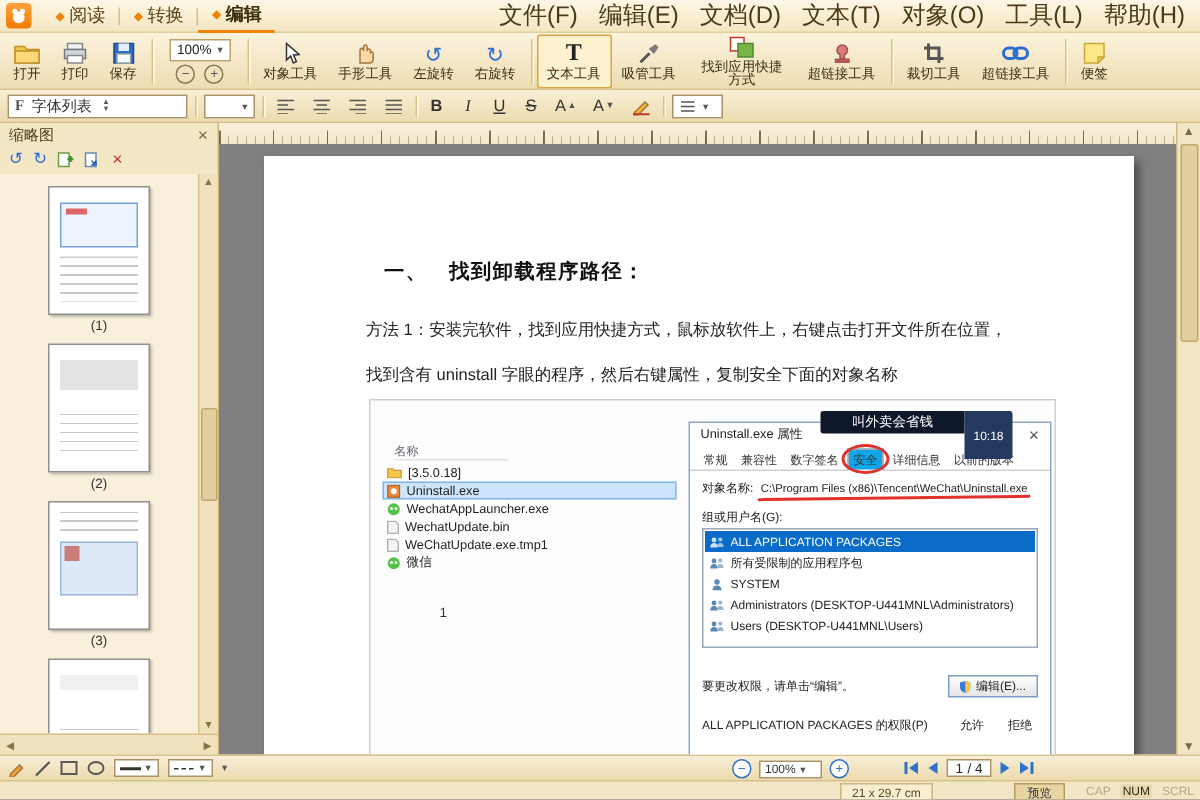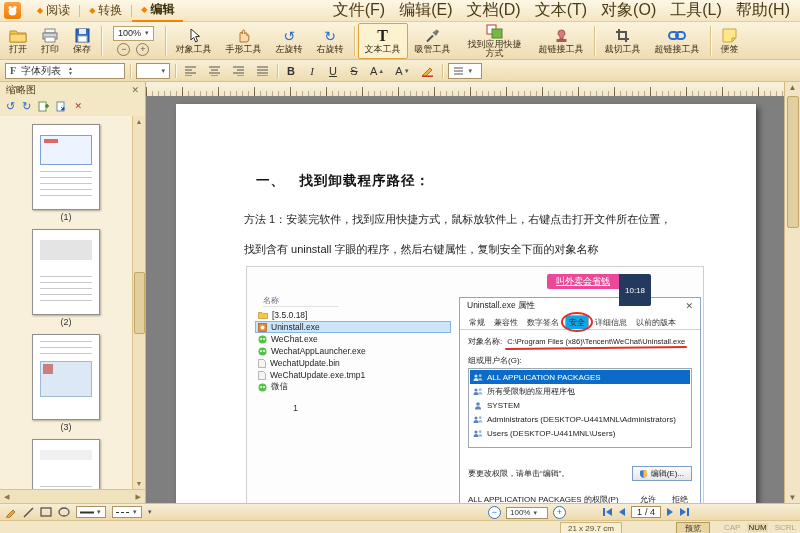--- a/index.html
+++ b/index.html
@@ -79,29 +79,29 @@
   .vs-dn{position:absolute;bottom:1px;left:0;right:0;text-align:center;}
   .vs-thumb{position:absolute;left:2px;top:14px;width:10px;height:130px;background:#e2cfa0;border:1px solid #c2a868;border-radius:2px;}
   .page{position:absolute;left:30px;top:8px;width:580px;height:500px;background:#fff;box-shadow:3px 3px 6px rgba(0,0,0,.45);}
   .h1{position:absolute;left:80px;top:68px;font-size:13.5px;font-weight:bold;color:#111;letter-spacing:1px;}
   .para{position:absolute;font-size:11px;color:#222;white-space:nowrap;}
   .listnum{position:absolute;font-size:9px;color:#333;}
   
   .shot{position:absolute;left:70px;top:162px;width:456px;height:245px;border:1px solid #cfcfcf;background:#fdfdfd;overflow:hidden;font-size:8px;color:#333;}
   .crumb{position:absolute;left:5px;top:3px;font-size:8px;color:#555;white-space:nowrap;}
   .toastwrap{position:absolute;left:300px;top:7px;display:flex;z-index:6;height:15px;}
-  .toast{background:#ec4899;color:#fff;display:flex;align-items:center;padding:0 9px;font-size:9px;border-radius:2px 0 0 2px;text-decoration:underline;}
+  .toast{background:#0f172a;color:#fff;display:flex;align-items:center;padding:0 21px;font-size:9px;border-radius:2px 0 0 2px;}
   .toasttime{background:#233a5e;color:#fff;display:flex;align-items:center;padding:16px 6px;font-size:8px;border-radius:0 2px 2px 0;}
   .colhead{position:absolute;left:16px;top:28px;color:#667;border-bottom:1px solid #e2e2e2;padding-right:60px;}
   .files{position:absolute;left:8px;top:42px;width:196px;}
   .frow{display:flex;align-items:center;gap:4px;height:12px;font-size:8.5px;color:#222;padding:0 2px;box-sizing:border-box;border:1px solid transparent;}
   .frow.sel{background:#cde5fb;border:1px solid #84b6e8;}
   .fic{flex:none;display:flex;align-items:center;}
   
-  .dlg{position:absolute;left:212px;top:30px;width:242px;height:230px;background:#fff;border:1px solid #8aa8c8;z-index:3;box-sizing:border-box;}
+  .dlg{position:absolute;left:212px;top:14px;width:242px;height:230px;background:#fff;border:1px solid #8aa8c8;z-index:3;box-sizing:border-box;}
   .dlg-title{height:16px;display:flex;align-items:center;padding:0 7px;font-size:8.5px;color:#222;}
   .dlg-x{margin-left:auto;color:#555;font-size:9px;}
   .dlg-tabs{display:flex;gap:3px;padding:0 6px;font-size:8px;color:#333;border-bottom:1px solid #d0d0d0;height:15px;align-items:flex-end;}
   .dtab{padding:1px 3px;position:relative;}
   .dtab.on{border:1px solid #aaa;border-bottom:1px solid #fff;background:#0ea5e9;top:1px;}
   .redoval{position:absolute;left:-5px;top:-4px;right:-5px;bottom:-3px;border:2px solid #e0312b;border-radius:50%;pointer-events:none;}
   .dlg-body{padding:6px 8px;font-size:8px;color:#222;}
   .obj{display:flex;gap:5px;align-items:baseline;}
   .objpath{position:relative;font-size:7.5px;white-space:nowrap;}
   .objpath:after{content:"";position:absolute;left:-2px;right:-2px;bottom:-3px;height:2px;background:#e0312b;border-radius:2px;transform:rotate(-.7deg);}
@@ -475,30 +475,20 @@
               <span>[3.5.0.18]</span>
             </div>
             <div class="frow sel">
               <span class="fic">
                   <svg width="9" height="9">
                     <rect x="0.5" y="0.5" width="8" height="8" fill="#e8863a" stroke="#a85a1a" stroke-width=".7"></rect>
                     <circle cx="4.5" cy="4.5" r="2" fill="#fff"></circle>
                   </svg>
                 </span>
               <span>Uninstall.exe</span>
-            </div>
-            <div class="frow">
-              <span class="fic">
-                  <svg width="9" height="9">
-                    <circle cx="4.5" cy="4.5" r="4" fill="#53c245"></circle>
-                    <circle cx="3" cy="4" r="1" fill="#fff"></circle>
-                    <circle cx="6" cy="4" r="1" fill="#fff"></circle>
-                  </svg>
-                </span>
-              <span>WeChat.exe</span>
             </div>
             <div class="frow">
               <span class="fic">
                   <svg width="9" height="9">
                     <circle cx="4.5" cy="4.5" r="4" fill="#53c245"></circle>
                     <circle cx="3" cy="4" r="1" fill="#fff"></circle>
                     <circle cx="6" cy="4" r="1" fill="#fff"></circle>
                   </svg>
                 </span>
               <span>WechatAppLauncher.exe</span>

